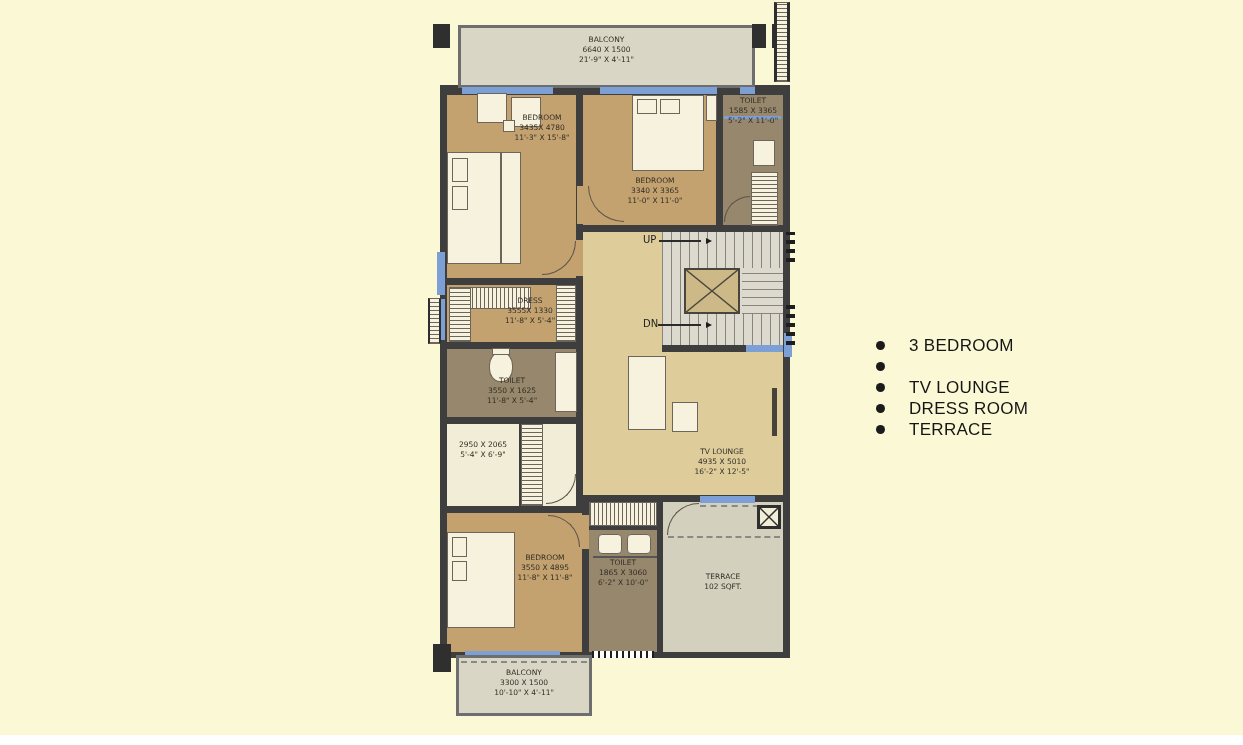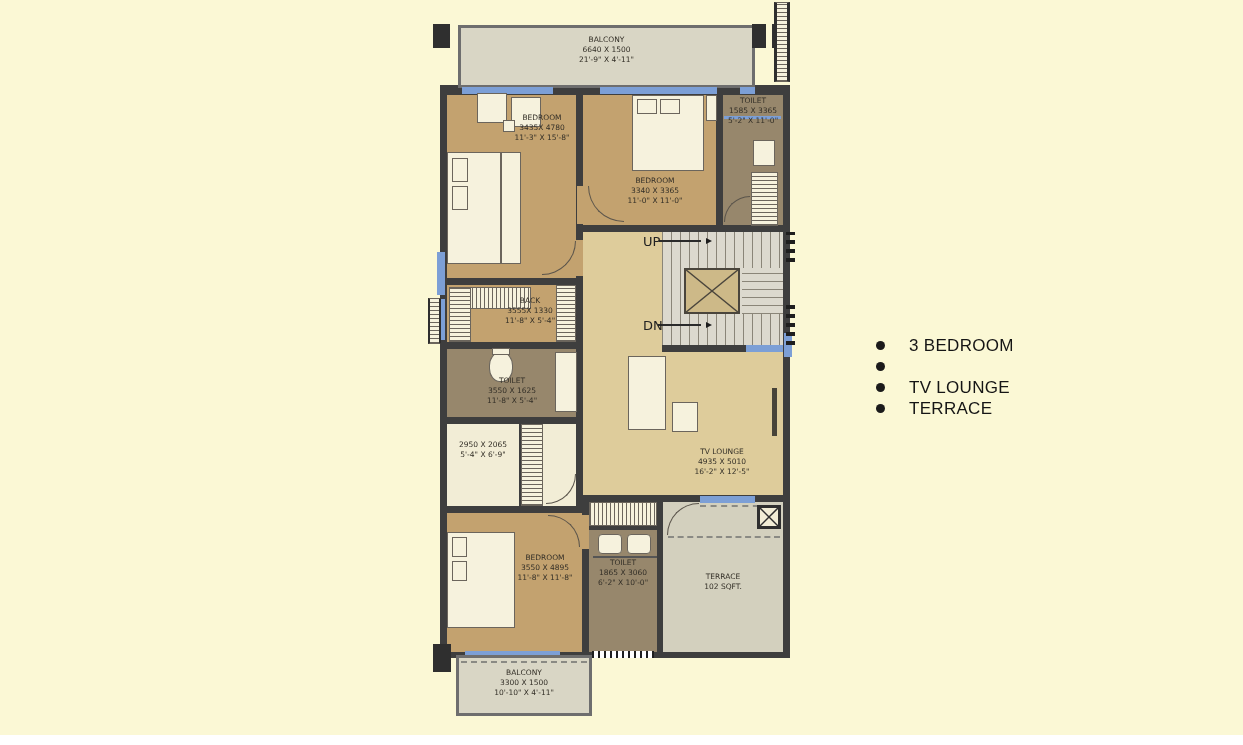--- a/index.html
+++ b/index.html
@@ -23,21 +23,21 @@
   .sideflight{position:absolute;background-image:repeating-linear-gradient(0deg,#8a8578 0 1px,transparent 1px 8px)}
   .dashv{position:absolute;background-image:repeating-linear-gradient(0deg,#1e1e1e 0 4px,transparent 4px 9px)}
   .arcTL{position:absolute;border-left:1.5px solid #5a544b;border-top:1.5px solid #5a544b;border-top-left-radius:100%;box-sizing:border-box}
   .arcTR{position:absolute;border-right:1.5px solid #5a544b;border-top:1.5px solid #5a544b;border-top-right-radius:100%;box-sizing:border-box}
   .arcBL{position:absolute;border-left:1.5px solid #5a544b;border-bottom:1.5px solid #5a544b;border-bottom-left-radius:100%;box-sizing:border-box}
   .arcBR{position:absolute;border-right:1.5px solid #5a544b;border-bottom:1.5px solid #5a544b;border-bottom-right-radius:100%;box-sizing:border-box}
   .balc{position:absolute;background:var(--balcony,#D9D6C5);border:3px solid #6e6e6e;box-sizing:border-box}
   .pillar{position:absolute;background:#2f2f2f}
   .leader{position:absolute;background:#2b2b2b;height:1.5px}
   .tri-r{position:absolute;width:0;height:0;border-left:6px solid #1d1d1d;border-top:3px solid transparent;border-bottom:3px solid transparent}
-  .stairlbl{position:absolute;font-size:13px;color:#222;z-index:7}
+  .stairlbl{position:absolute;font-size:10px;color:#222;z-index:7}
   .features{position:absolute;left:876px;top:335px;z-index:9}
   .feat-row{display:flex;align-items:center;height:21px}
   .feat-bullet{width:9px;height:9px;border-radius:50%;background:#1b1b1b;margin-right:24px;flex:0 0 auto}
   .feat-label{font-family:"Liberation Sans",sans-serif;font-size:17px;color:#151515;letter-spacing:.3px;white-space:nowrap}
   .dashline{position:absolute;border-top:2px dashed #8a8a84}
 </style>
 </head>
 <body>
 
 <div class="stage">
@@ -175,21 +175,21 @@
     <div>BEDROOM</div>
     <div>3340 X 3365</div>
     <div>11'-0" X 11'-0"</div>
   </div>
   <div class="rlabel" style="left:723px;top:96px;width:60px">
     <div>TOILET</div>
     <div>1585 X 3365</div>
     <div>5'-2" X 11'-0"</div>
   </div>
   <div class="rlabel" style="left:485px;top:296px;width:90px">
-    <div>BACK</div>
+    <div>DRESS</div>
     <div>3555X 1330</div>
     <div>11'-8" X 5'-4"</div>
   </div>
   <div class="rlabel" style="left:467px;top:376px;width:90px">
     <div>TOILET</div>
     <div>3550 X 1625</div>
     <div>11'-8" X 5'-4"</div>
   </div>
   <div class="rlabel" style="left:447px;top:440px;width:72px">
     <div>2950 X 2065</div>
@@ -222,18 +222,22 @@
     </div>
     <div class="feat-row">
       <span class="feat-bullet"></span>
     </div>
     <div class="feat-row">
       <span class="feat-bullet"></span>
       <span class="feat-label">TV LOUNGE</span>
     </div>
     <div class="feat-row">
       <span class="feat-bullet"></span>
+      <span class="feat-label">DRESS ROOM</span>
+    </div>
+    <div class="feat-row">
+      <span class="feat-bullet"></span>
       <span class="feat-label">TERRACE</span>
     </div>
   </div>
 
   <div class="abs" style="left:0;top:737px;width:1243px;height:8px;background:var(--footer-strip,#D9D9D9)"></div>
 </div>
 
 </body></html>

